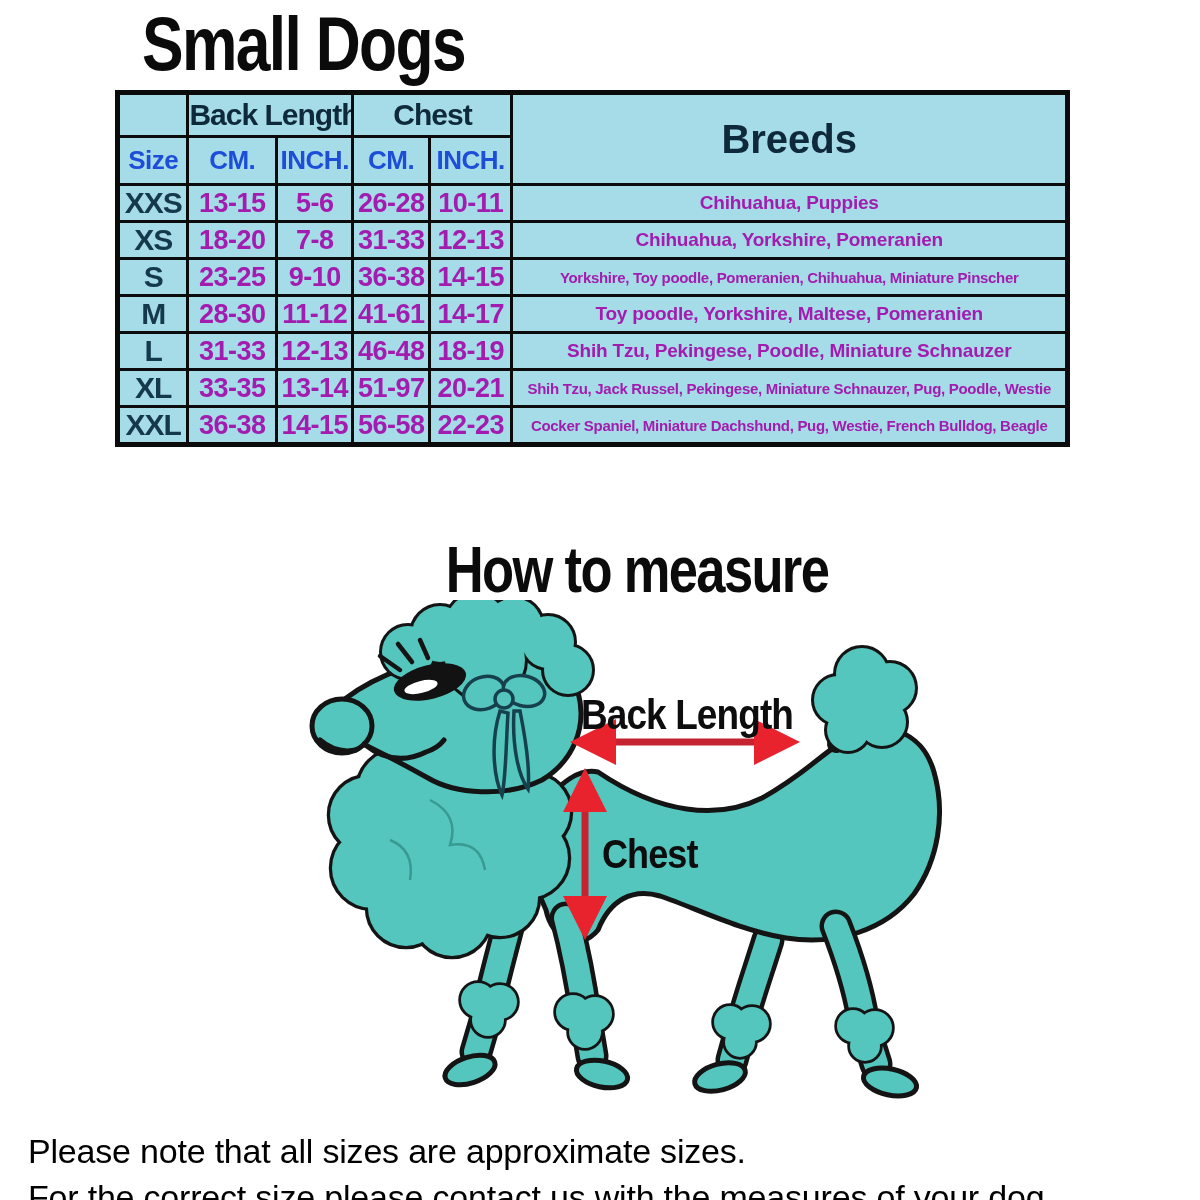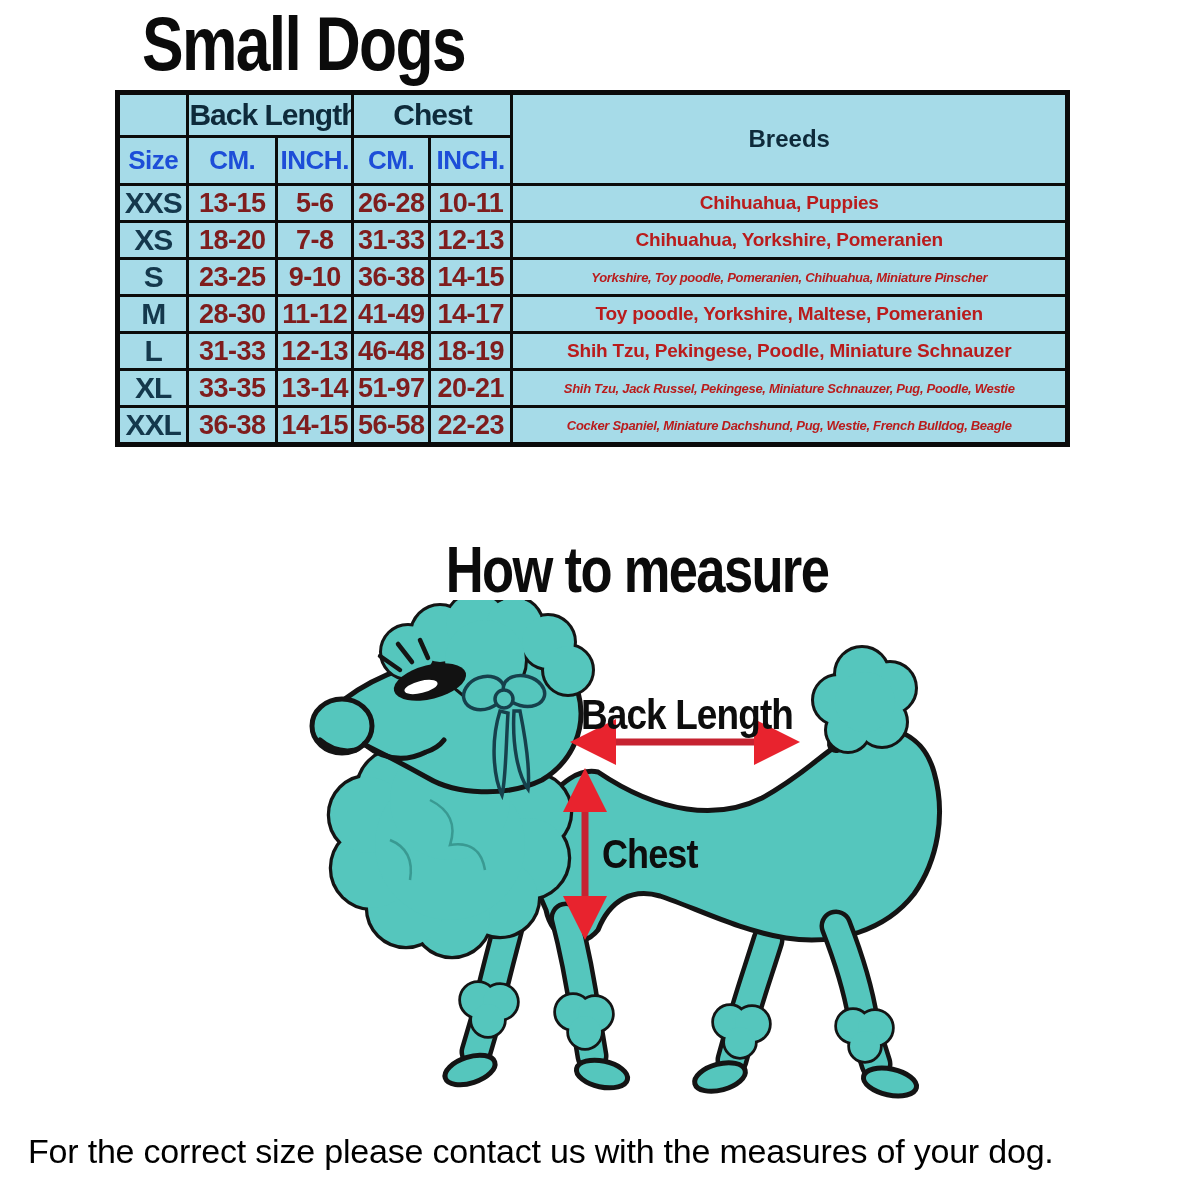--- a/index.html
+++ b/index.html
@@ -22,26 +22,26 @@
     background:#a6dbe8;border:5px solid #0b0b0b;
   }
   table.size th, table.size td{
     border:3px solid #0b0b0b;text-align:center;vertical-align:middle;
     padding:0;overflow:hidden;white-space:nowrap;
   }
   col.c-size{width:70px;} col.c-bcm{width:88px;} col.c-binch{width:76px;}
   col.c-ccm{width:76px;} col.c-cinch{width:82px;} col.c-breeds{width:552px;}
   tr.grp{height:44px;} tr.sub{height:48px;} tr.data{height:35px;}
   .grp-h{font-size:30px;font-weight:700;color:#0e2a3a;letter-spacing:-1px;}
-  .breeds-h{font-size:24px;font-weight:700;color:#0e2a3a;}
+  .breeds-h{font-size:40px;font-weight:700;color:#0e2a3a;}
   .red-h{font-size:26px;font-weight:700;color:#1d4ed8;letter-spacing:-.5px;}
   td.szc{font-size:30px;font-weight:700;color:#14384c;letter-spacing:-1px;}
-  td.num{font-size:27px;font-weight:700;color:#7f1d1d;letter-spacing:-.5px;}
-  td.breeds{font-size:19px;font-weight:700;color:#b91c1c;text-align:left;padding-left:7px;letter-spacing:-.2px;margin-left:48px;}
-  td.breeds.tight{font-size:13px;letter-spacing:-.3px;font-style:italic;}
+  td.num{font-size:27px;font-weight:700;color:#a21caf;letter-spacing:-.5px;}
+  td.breeds{font-size:19px;font-weight:700;color:#a21caf;text-align:left;padding-left:7px;letter-spacing:-.2px;margin-left:48px;}
+  td.breeds.tight{font-size:15px;letter-spacing:-.3px;}
 
   
   #dog-svg{position:absolute;left:280px;top:600px;width:840px;height:520px;}
   .arrow-label{
     position:absolute;color:#0d0d0d;font-weight:700;white-space:nowrap;
     letter-spacing:-1px;line-height:1;
   }
   #back-length-label{left:687px;top:694px;font-size:42px;transform:translateX(-50%) scaleX(.88);transform-origin:center top;}
   #chest-label{left:602px;top:834px;font-size:40px;transform:scaleX(.9);transform-origin:left top;}
 
@@ -99,21 +99,21 @@
       <td class="num">23-25</td>
       <td class="num">9-10</td>
       <td class="num">36-38</td>
       <td class="num">14-15</td>
       <td class="breeds tight">Yorkshire, Toy poodle, Pomeranien, Chihuahua, Miniature Pinscher</td>
     </tr>
     <tr class="data">
       <td class="szc">M</td>
       <td class="num">28-30</td>
       <td class="num">11-12</td>
-      <td class="num">41-49</td>
+      <td class="num">41-61</td>
       <td class="num">14-17</td>
       <td class="breeds">Toy poodle, Yorkshire, Maltese, Pomeranien</td>
     </tr>
     <tr class="data">
       <td class="szc">L</td>
       <td class="num">31-33</td>
       <td class="num">12-13</td>
       <td class="num">46-48</td>
       <td class="num">18-19</td>
       <td class="breeds">Shih Tzu, Pekingese, Poodle, Miniature Schnauzer</td>
@@ -278,14 +278,15 @@
     <line x1="305" y1="190" x2="305" y2="318" stroke="#c62331" stroke-width="7"></line>
     <polygon points="305,168 283,212 327,212" fill="#e8232e"></polygon>
     <polygon points="305,340 283,296 327,296" fill="#e8232e"></polygon>
   </g>
 </svg>
 
 <div class="arrow-label" id="back-length-label">Back Length</div>
 <div class="arrow-label" id="chest-label">Chest</div>
 
 <div class="notes">
+  <div>Please note that all sizes are approximate sizes.</div>
   <div>For the correct size please contact us with the measures of your dog.</div>
 </div>
 
 </body></html>

